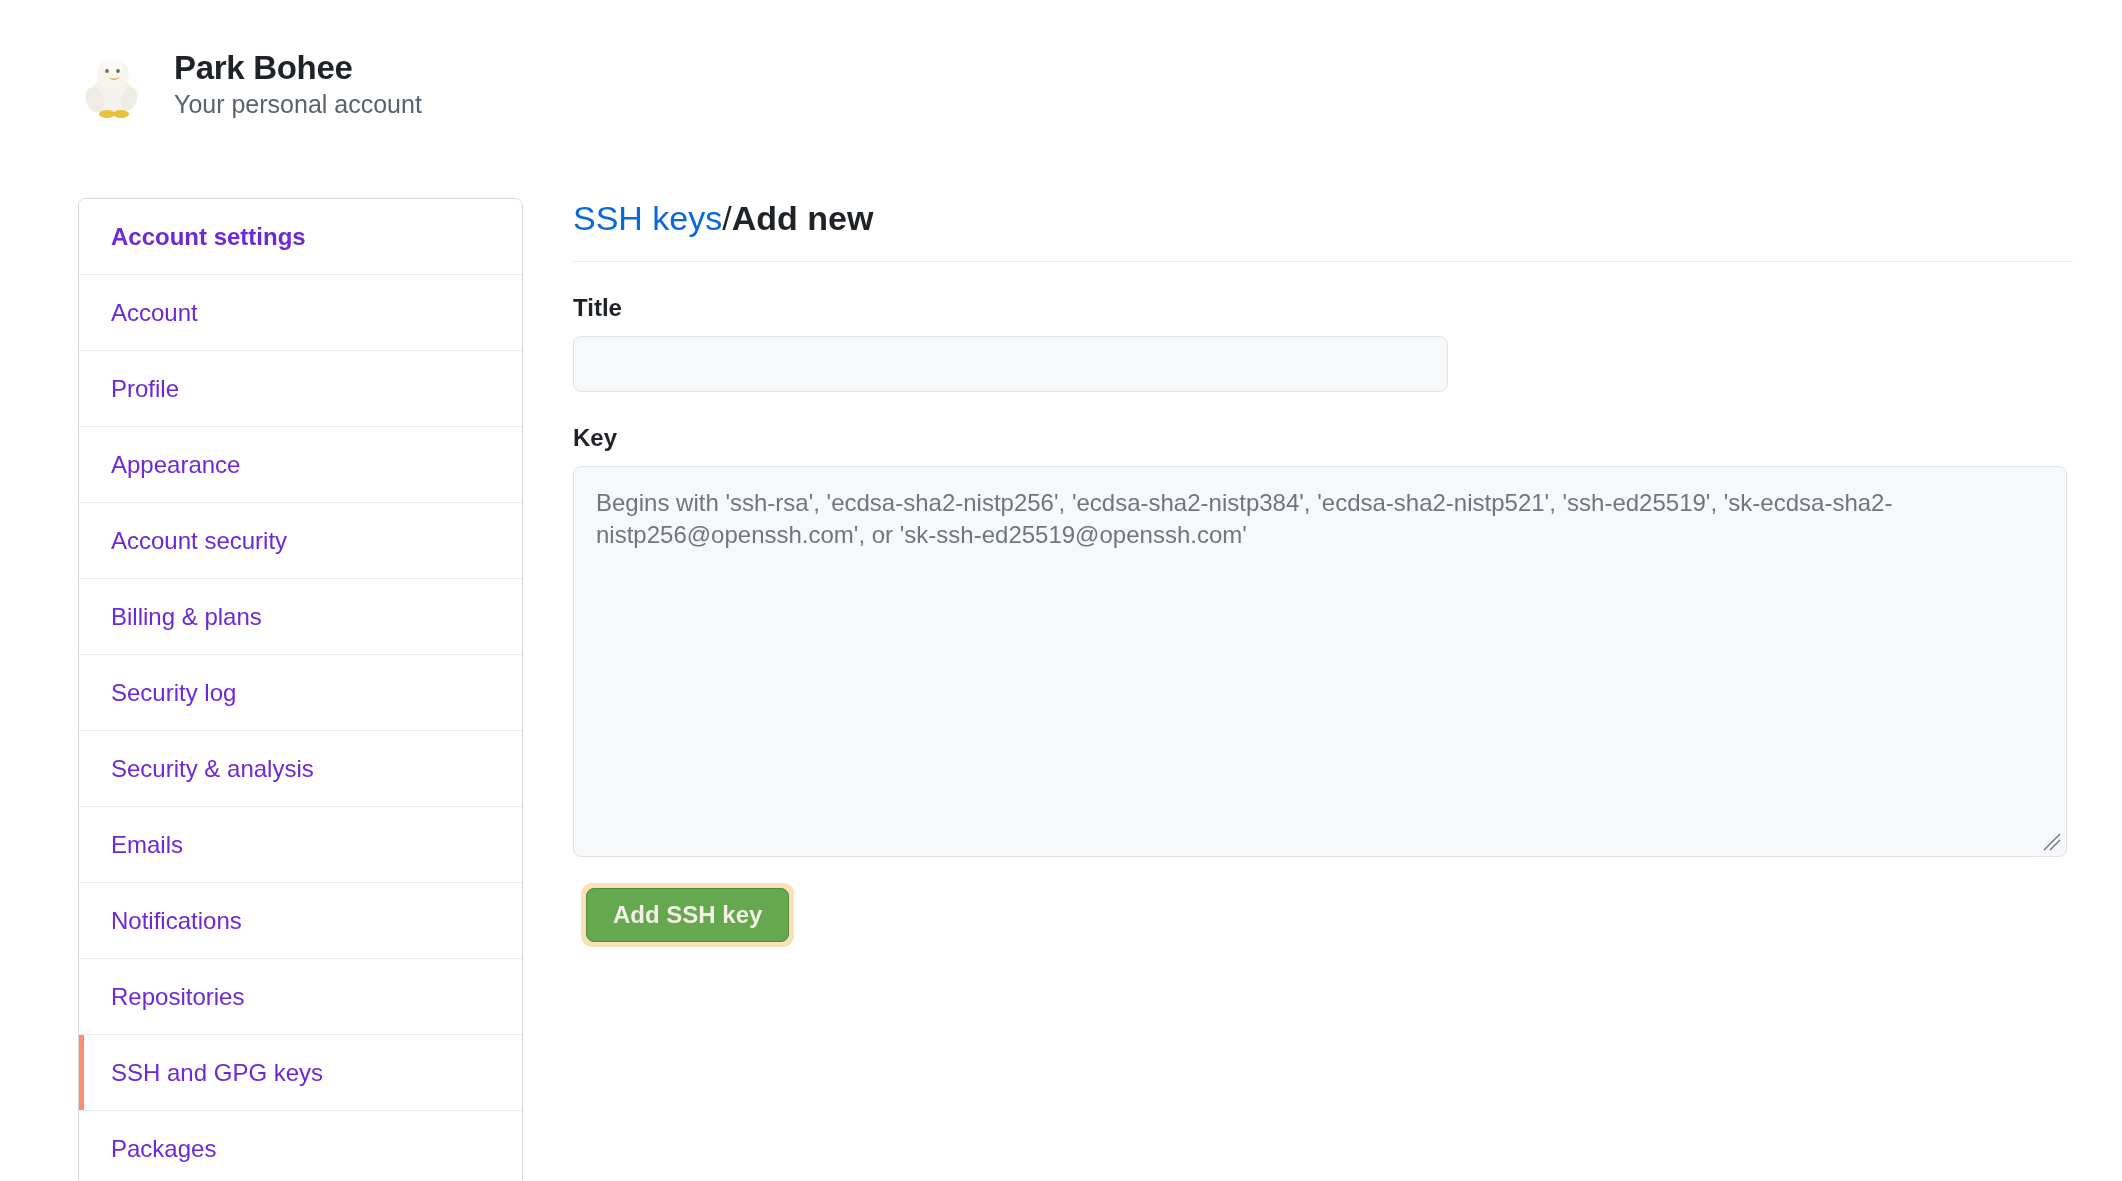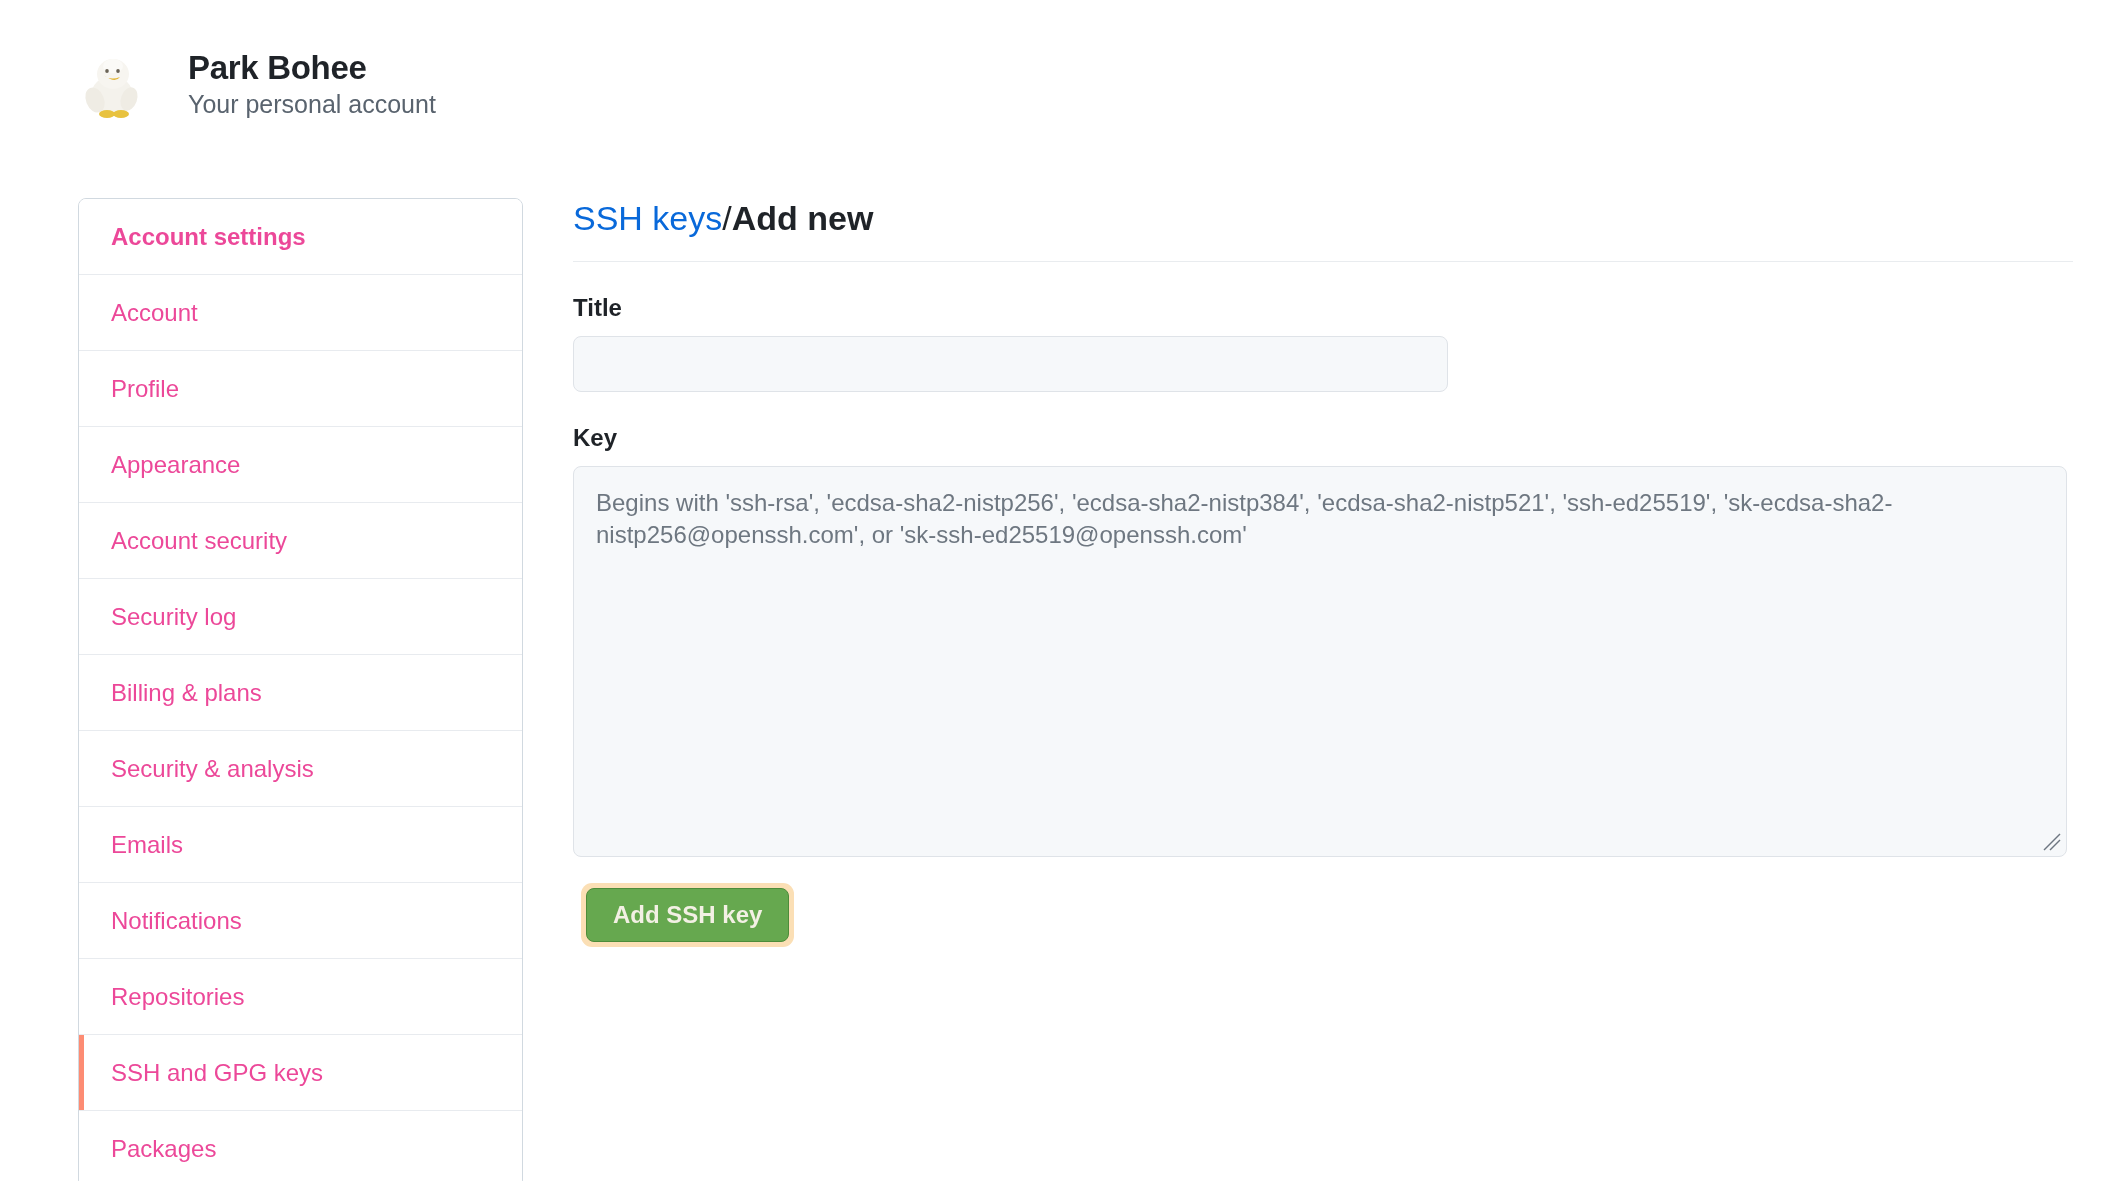--- a/index.html
+++ b/index.html
@@ -25,21 +25,21 @@
     left: 78px;
     top: 48px;
     right: 78px;
     height: 86px;
   }
   .header-identity {
     position: absolute;
     left: 0; top: 0;
     display: flex;
     align-items: center;
-    gap: 38px;
+    gap: 24px;
   }
   .avatar {
     width: 72px; height: 72px;
     border-radius: 6px;
     position: relative;
     overflow: hidden;
     background: #ffffff;
     flex: 0 0 auto;
   }
   .avatar svg { display: block; width: 72px; height: 72px; }
@@ -92,21 +92,21 @@
   }
   .nav-item {
     position: relative;
     height: 76px;
     display: flex;
     align-items: center;
     padding-left: 32px;
     padding-right: 18px;
     border-bottom: 1px solid #e8ebef;
     font-size: 24px;
-    color: #ec4899;
+    color: #6d28d9;
     cursor: pointer;
     background: #ffffff;
   }
   .nav-item:last-child { border-bottom: none; }
   .nav-item.heading {
     font-weight: 700;
     cursor: default;
   }
   .nav-item.active::before {
     content: "";
@@ -266,24 +266,24 @@
       <div class="nav-item">
         <span>Profile</span>
       </div>
       <div class="nav-item">
         <span>Appearance</span>
       </div>
       <div class="nav-item">
         <span>Account security</span>
       </div>
       <div class="nav-item">
+        <span>Billing &amp; plans</span>
+      </div>
+      <div class="nav-item">
         <span>Security log</span>
-      </div>
-      <div class="nav-item">
-        <span>Billing &amp; plans</span>
       </div>
       <div class="nav-item">
         <span>Security &amp; analysis</span>
       </div>
       <div class="nav-item">
         <span>Emails</span>
       </div>
       <div class="nav-item">
         <span>Notifications</span>
       </div>

